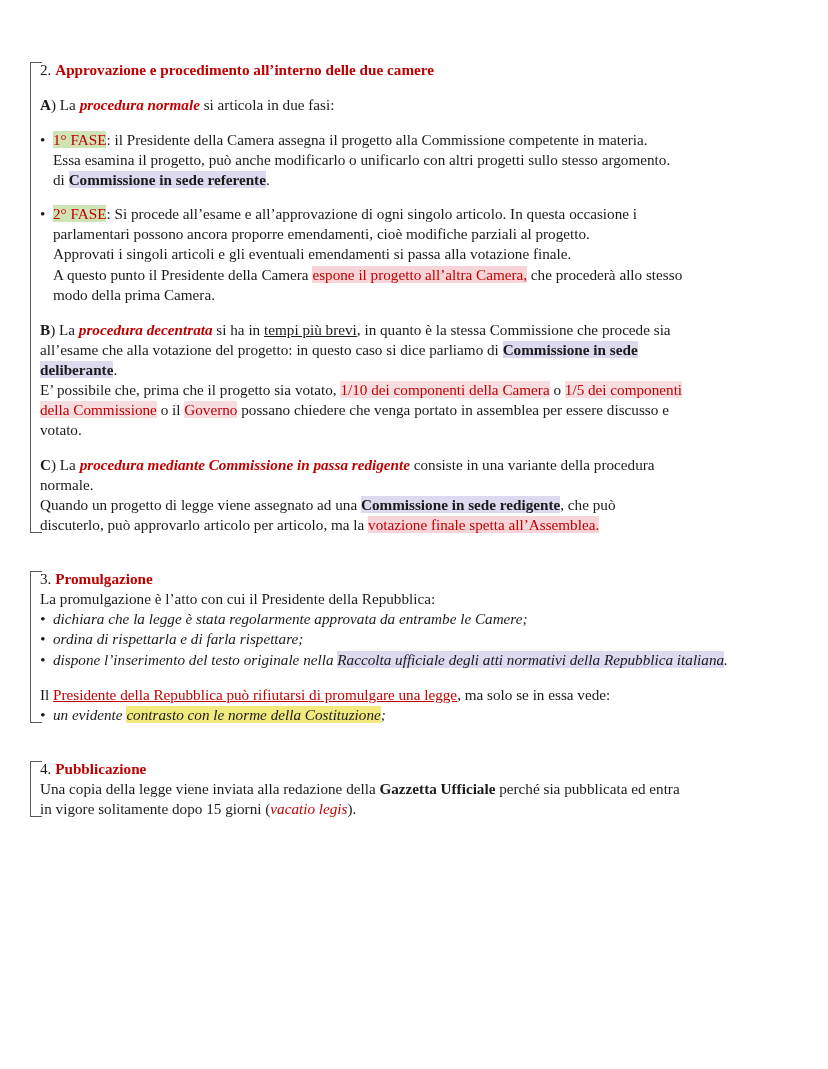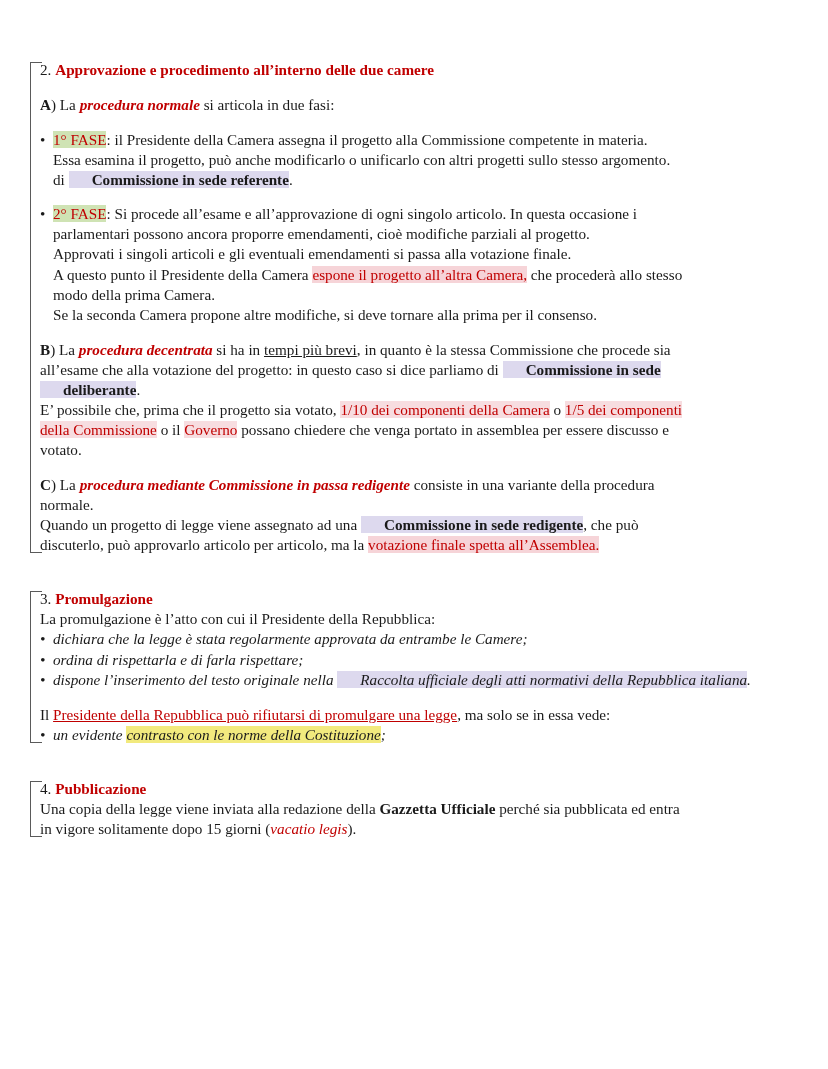--- a/index.html
+++ b/index.html
@@ -64,21 +64,21 @@
 
   .red { color: #c00000; }
   .red-bi { color: #c00000; font-weight: bold; font-style: italic; }
   .bold { font-weight: bold; }
   .ital { font-style: italic; }
   .underline { text-decoration: underline; }
 
   .hl-pink { background: #f6d4d8; }
   .hl-yellow { background: #f2ea7e; }
   .hl-green { background: #cfe3b4; }
-  .hl-violet { background: #ddd9ee; padding-left: 23px; }
+  .hl-violet { background: #ddd9ee; }
   .hl-pink-light { background: #f7dde0; }
 
   .bullets { margin: 0; padding: 0; list-style: none; }
   .bullets li {
     position: relative;
     padding-left: 13px;
     margin: 0;
   }
   .bullets li::before {
     content: "\2022";
@@ -120,21 +120,20 @@
         <span class="line">Essa esamina il progetto, può anche modificarlo o unificarlo con altri progetti sullo stesso argomento.</span>
         <span class="line"><span>di </span><span class="bold hl-violet">Commissione in sede referente</span><span>.</span></span>
       </li>
 
       <li style="margin-top:14px;">
         <span class="line"><span class="red hl-green">2° FASE</span><span>: Si procede all’esame e all’approvazione di ogni singolo articolo. In questa occasione i</span></span>
         <span class="line">parlamentari possono ancora proporre emendamenti, cioè modifiche parziali al progetto.</span>
         <span class="line">Approvati i singoli articoli e gli eventuali emendamenti si passa alla votazione finale.</span>
         <span class="line"><span>A questo punto il Presidente della Camera </span><span class="red hl-pink">espone il progetto all’altra Camera,</span><span> che procederà allo stesso</span></span>
         <span class="line">modo della prima Camera.</span>
-        <span class="line">Se la seconda Camera propone altre modifiche, si deve tornare alla prima per il consenso.</span>
       </li>
     </ul>
 
     <div class="spacer-md"></div>
 
     <p class="para">
       <span class="line"><span class="bold">B</span><span>) La </span><span class="red-bi">procedura decentrata</span><span> si ha in </span><span class="underline">tempi più brevi</span><span>, in quanto è la stessa Commissione che procede sia</span></span>
       <span class="line"><span>all’esame che alla votazione del progetto: in questo caso si dice parliamo di </span><span class="bold hl-violet">Commissione in sede</span></span>
       <span class="line"><span class="bold hl-violet">deliberante</span><span>.</span></span>
       <span class="line"><span>E’ possibile che, prima che il progetto sia votato, </span><span class="red hl-pink-light">1/10 dei componenti della Camera</span><span> o </span><span class="red hl-pink-light">1/5 dei componenti</span></span>

